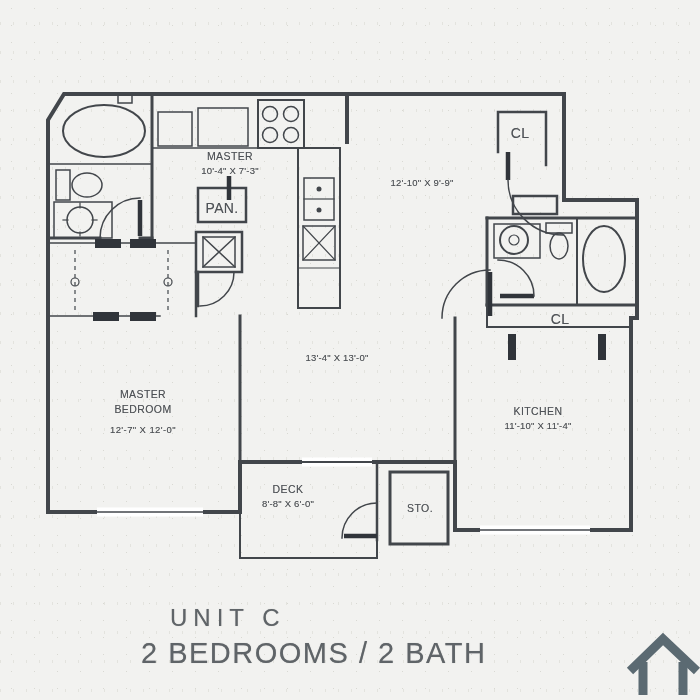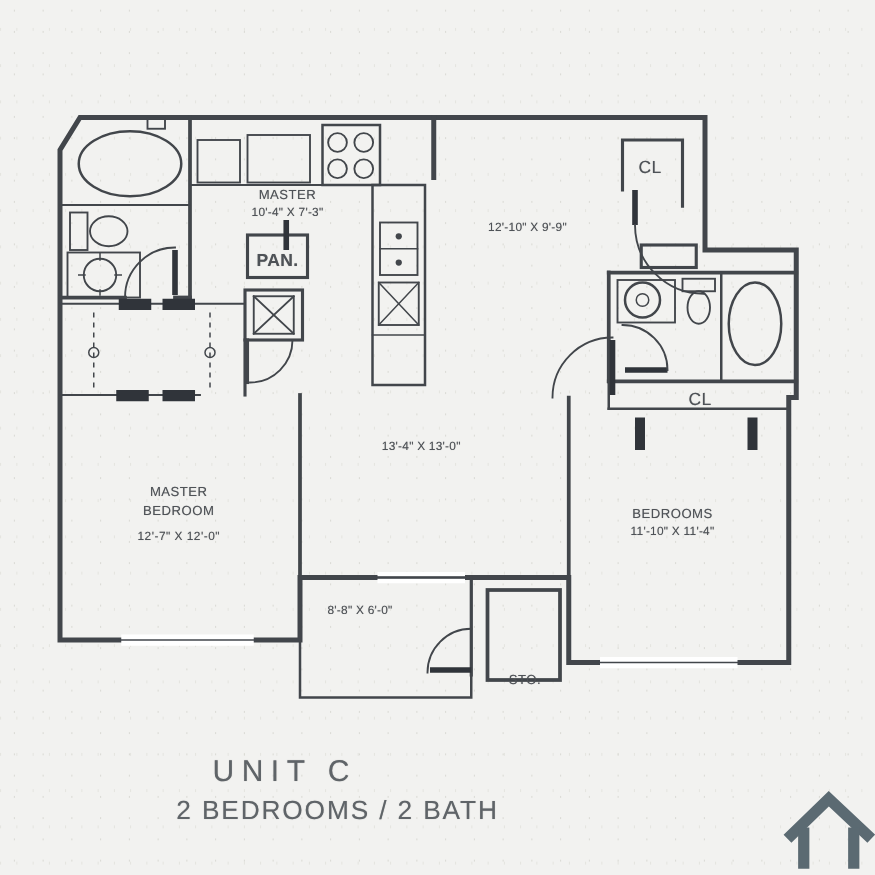--- a/index.html
+++ b/index.html
@@ -44,21 +44,21 @@
   }
   .lbl .dims{font-size:9.5px;letter-spacing:0.2px;}
   .lbl.small{font-size:14px;letter-spacing:0.3px;}
   .footer-unit{
     position:absolute;left:170px;top:604px;
     color:var(--footer_text);font-size:24px;letter-spacing:6px;
     text-shadow:0 0 0.7px rgba(90,90,90,0.5);
   }
   .footer-desc{
     position:absolute;left:141px;top:637px;
-    color:var(--footer_text);font-size:21px;letter-spacing:1.5px;
+    color:var(--footer_text);font-size:29px;letter-spacing:1.5px;
     text-shadow:0 0 0.7px rgba(90,90,90,0.5);
   }
   .house{position:absolute;left:0;top:0;}
 </style>
 </head>
 <body>
 
 <div class="scan-noise"></div>
 
 <svg class="plan" width="700" height="700" viewBox="0 0 700 700">
@@ -226,32 +226,33 @@
 </div>
 
 <div class="lbl" style="left:97px;top:387px;width:92px;">
   <div>MASTER BEDROOM</div>
 </div>
 <div class="lbl dims" style="left:72px;top:423px;width:142px;font-size:9.5px;">
   <div>12'-7" X 12'-0"</div>
 </div>
 
 <div class="lbl" style="left:462px;top:404px;width:152px;">
-  <div>BEDROOMS</div>
+  <div>KITCHEN</div>
   <div class="dims">11'-10" X 11'-4"</div>
 </div>
 
 <div class="lbl" style="left:213px;top:482px;width:150px;">
+  <div>DECK</div>
   <div class="dims">8'-8" X 6'-0"</div>
 </div>
 
-<div class="lbl small" style="left:198px;top:199px;width:48px;font-weight:bold;">
+<div class="lbl small" style="left:198px;top:199px;width:48px;">
   <span>PAN.</span>
 </div>
-<div class="lbl" style="left:392px;top:501px;width:56px;margin-top:36px;">
+<div class="lbl" style="left:392px;top:501px;width:56px;">
   <span>STO.</span>
 </div>
 <div class="lbl small" style="left:506px;top:124px;width:28px;">
   <span>CL</span>
 </div>
 <div class="lbl small" style="left:545px;top:310px;width:30px;">
   <span>CL</span>
 </div>
 
 <div class="footer-unit">UNIT C</div>

